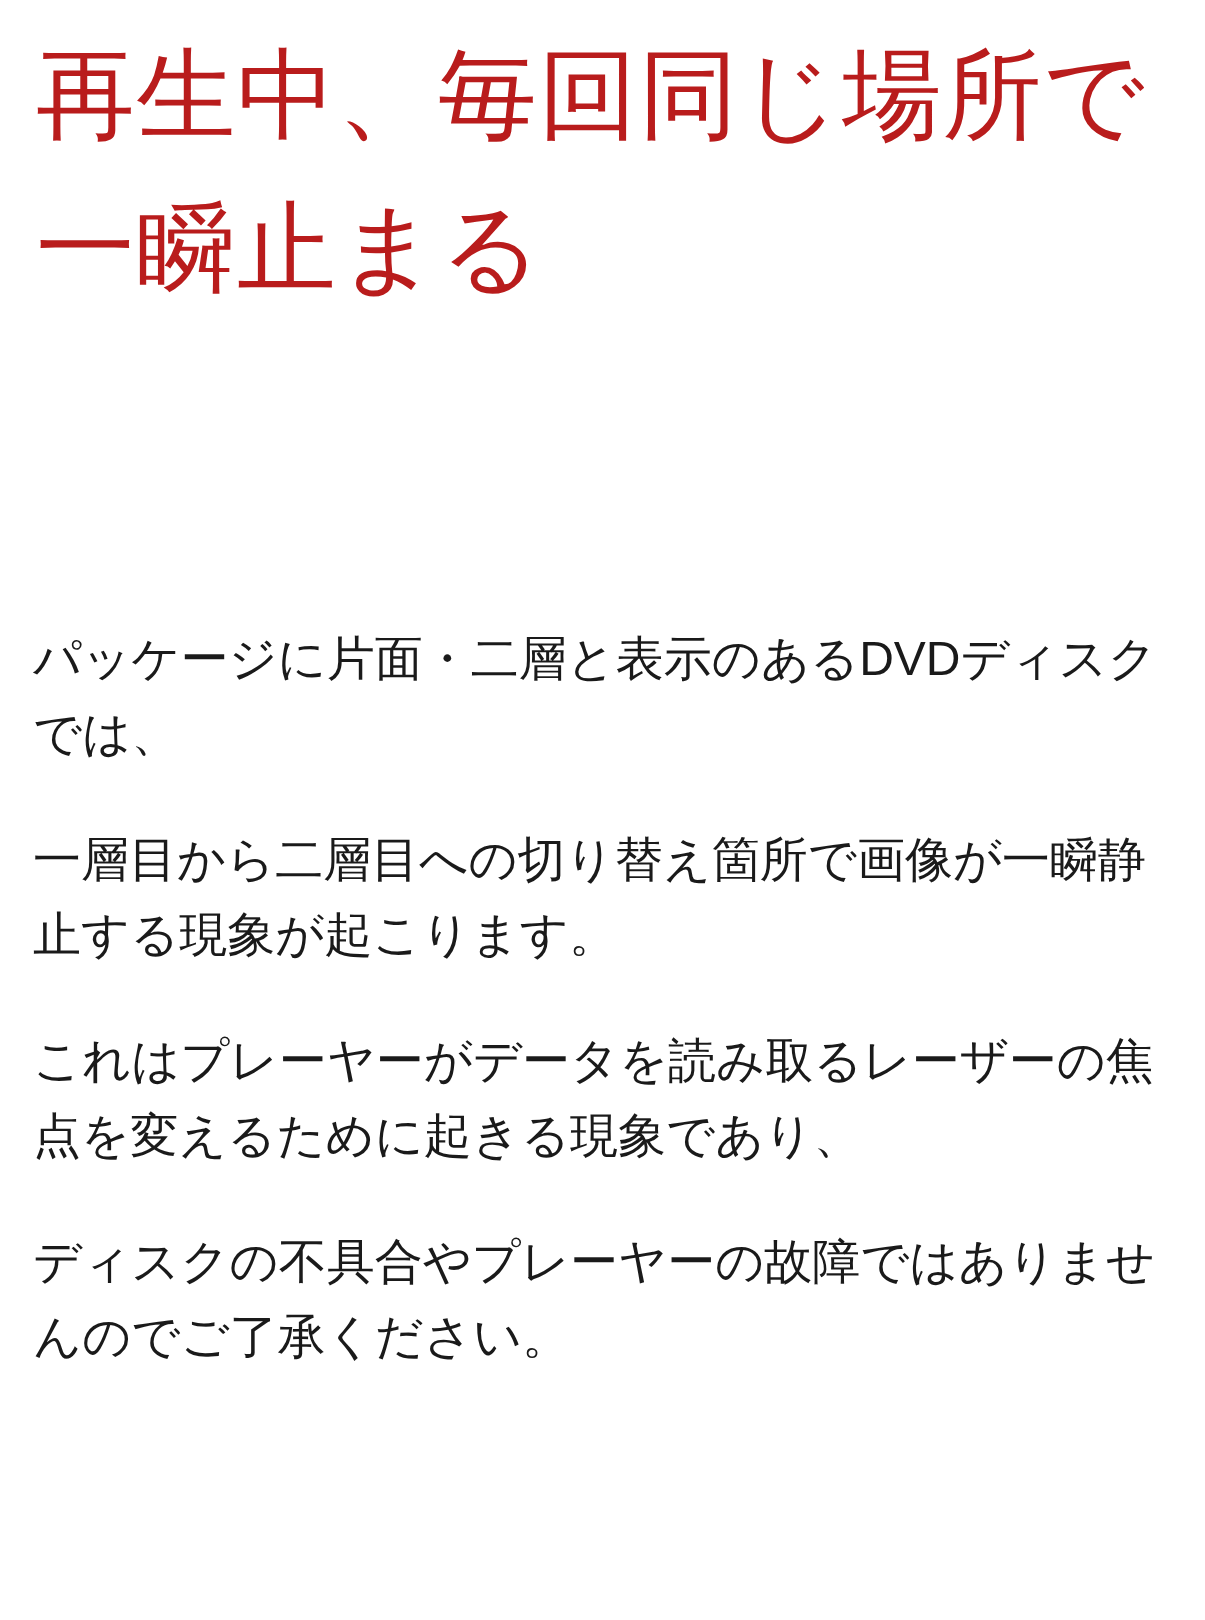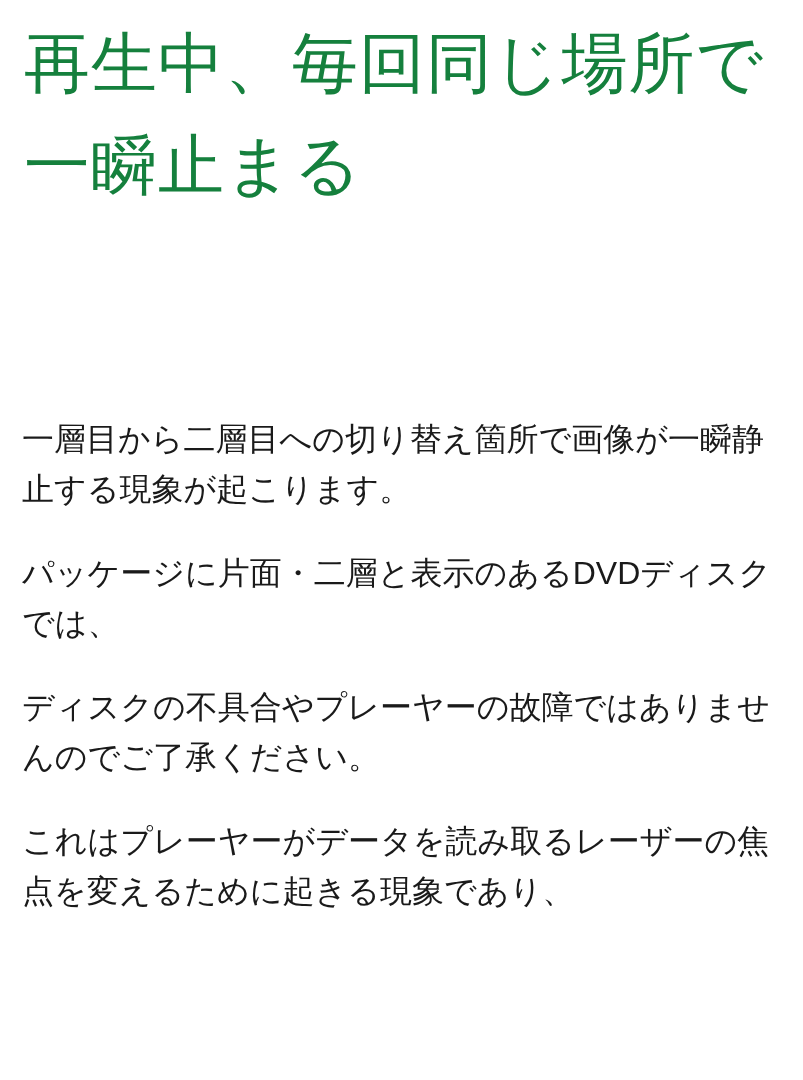--- a/index.html
+++ b/index.html
@@ -18,21 +18,21 @@
   }
   .page {
     width: 100%;
   }
   h1.page-title {
     margin: 12px 0 198px 2px;
     font-size: 66px;
     line-height: 102px;
     font-weight: 500;
     letter-spacing: 1px;
-    color: #15803d;
+    color: #b91c1c;
     max-width: 759px;
     overflow-wrap: break-word;
     word-break: normal;
   }
   .article-body p {
     margin: 0 0 34px 0;
     font-size: 32px;
     line-height: 50px;
     font-weight: 400;
     color: #1a1a1a;
@@ -45,19 +45,19 @@
   }
 </style>
 </head>
 <body>
 
 <div class="page">
 
   <h1 class="page-title">再生中、毎回同じ場所で一瞬止まる</h1>
 
   <div class="article-body">
+    <p>パッケージに片面・二層と表示のあるDVDディスクでは、</p>
     <p>一層目から二層目への切り替え箇所で画像が一瞬静止する現象が起こります。</p>
-    <p>パッケージに片面・二層と表示のあるDVDディスクでは、</p>
+    <p>これはプレーヤーがデータを読み取るレーザーの焦点を変えるために起きる現象であり、</p>
     <p>ディスクの不具合やプレーヤーの故障ではありませんのでご了承ください。</p>
-    <p>これはプレーヤーがデータを読み取るレーザーの焦点を変えるために起きる現象であり、</p>
   </div>
 
 </div>
 
 </body></html>

